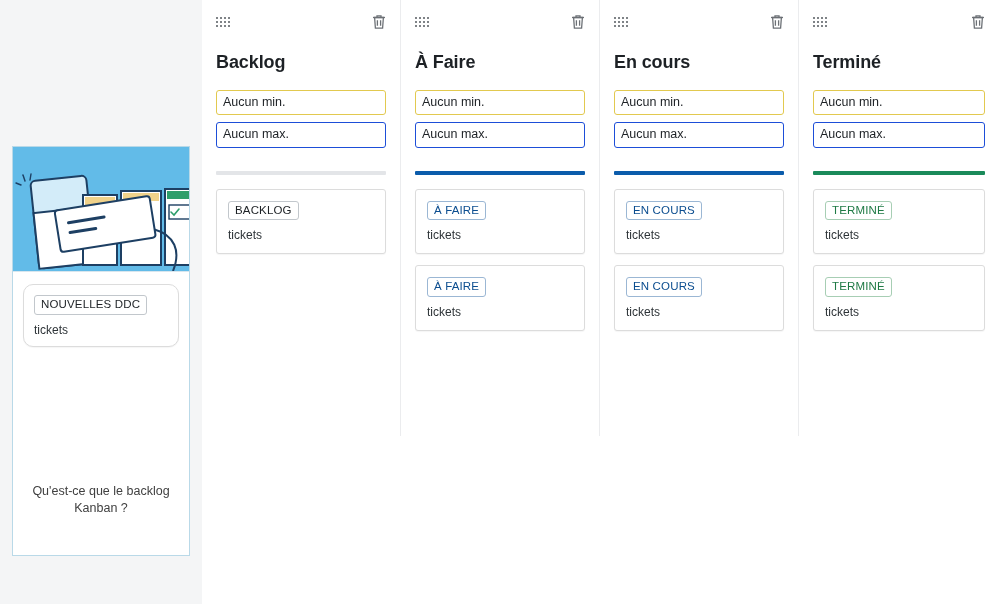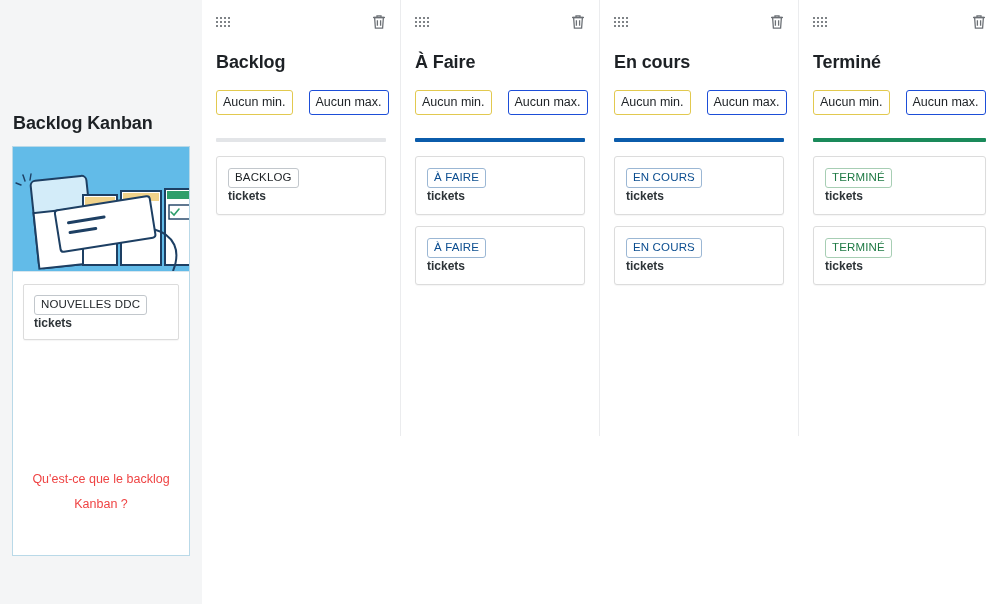--- a/index.html
+++ b/index.html
@@ -60,48 +60,47 @@
     border-bottom: 1px solid #d8e6ee;
   }
   .illustration svg { display: block; }
 
   .backlog-card-wrap {
     padding: 12px 10px 0 10px;
   }
   .backlog-card {
     border: 1px solid #dcdcdc;
     background: #ffffff;
-    border-radius: 2px;
+    border-radius: 10px;
     padding: 9px 10px 9px 10px;
     box-shadow: 0 1px 1px rgba(0,0,0,0.04);
   }
   .chip {
     display: inline-block;
     border: 1px solid #c2c7cc;
     border-radius: 3px;
     padding: 2px 6px 3px 6px;
     font-size: 11.5px;
     color: #1d2125;
     line-height: 1.1;
     background: #ffffff;
     letter-spacing: 0.15px;
   }
   .card-sub {
     font-size: 12px;
     color: #2e3438;
-    margin-top: 1px;
-    font-weight: bold;
+    margin-top: 8px;
   }
   .backlog-link {
     margin-top: auto;
     padding: 0 14px 38px 14px;
     text-align: center;
     font-size: 12.5px;
-    line-height: 25px;
-    color: #ef4444;
+    line-height: 17px;
+    color: #404040;
     text-decoration: none;
     cursor: pointer;
   }
 
   
   .columns {
     display: flex;
     flex: 1 1 auto;
     height: 436px;
   }
@@ -142,22 +141,23 @@
     font-size: 18px;
     font-weight: bold;
     color: #1d2125;
     margin-top: 16px;
     letter-spacing: -0.1px;
     white-space: nowrap;
   }
 
   .limits {
     display: flex;
-    gap: 16px;
+    gap: 7px;
     margin-top: 17px;
+    flex-direction: column;
   }
   .limit-btn {
     font-size: 12.5px;
     padding: 4px 6px 5px 6px;
     border-radius: 3px;
     background: #ffffff;
     color: #1d2125;
     cursor: pointer;
     white-space: nowrap;
     line-height: 1.15;
@@ -184,21 +184,20 @@
   .chip-neutral { border-color: #c2c7cc; color: #1d2125; }
   .chip-blue    { border-color: #9bb7d4; color: #0b4d8f; }
   .chip-green   { border-color: #a7ceb4; color: #1f7a45; }
 </style>
 </head>
 <body>
 
 <div class="board">
 
   <div class="sidebar">
-    <div class="sidebar-title">Backlog Kanban</div>
 
     <div class="backlog-panel">
 
       <div class="illustration">
         <svg width="176" height="124" viewBox="0 0 176 124" xmlns="http://www.w3.org/2000/svg">
           <rect x="0" y="0" width="176" height="124" fill="#62bbe8"></rect>
 
           <g stroke="#1d3f63" stroke-width="1.4" stroke-linecap="round">
             <line x1="12" y1="34" x2="10" y2="28"></line>
             <line x1="17" y1="33" x2="18" y2="27"></line>

